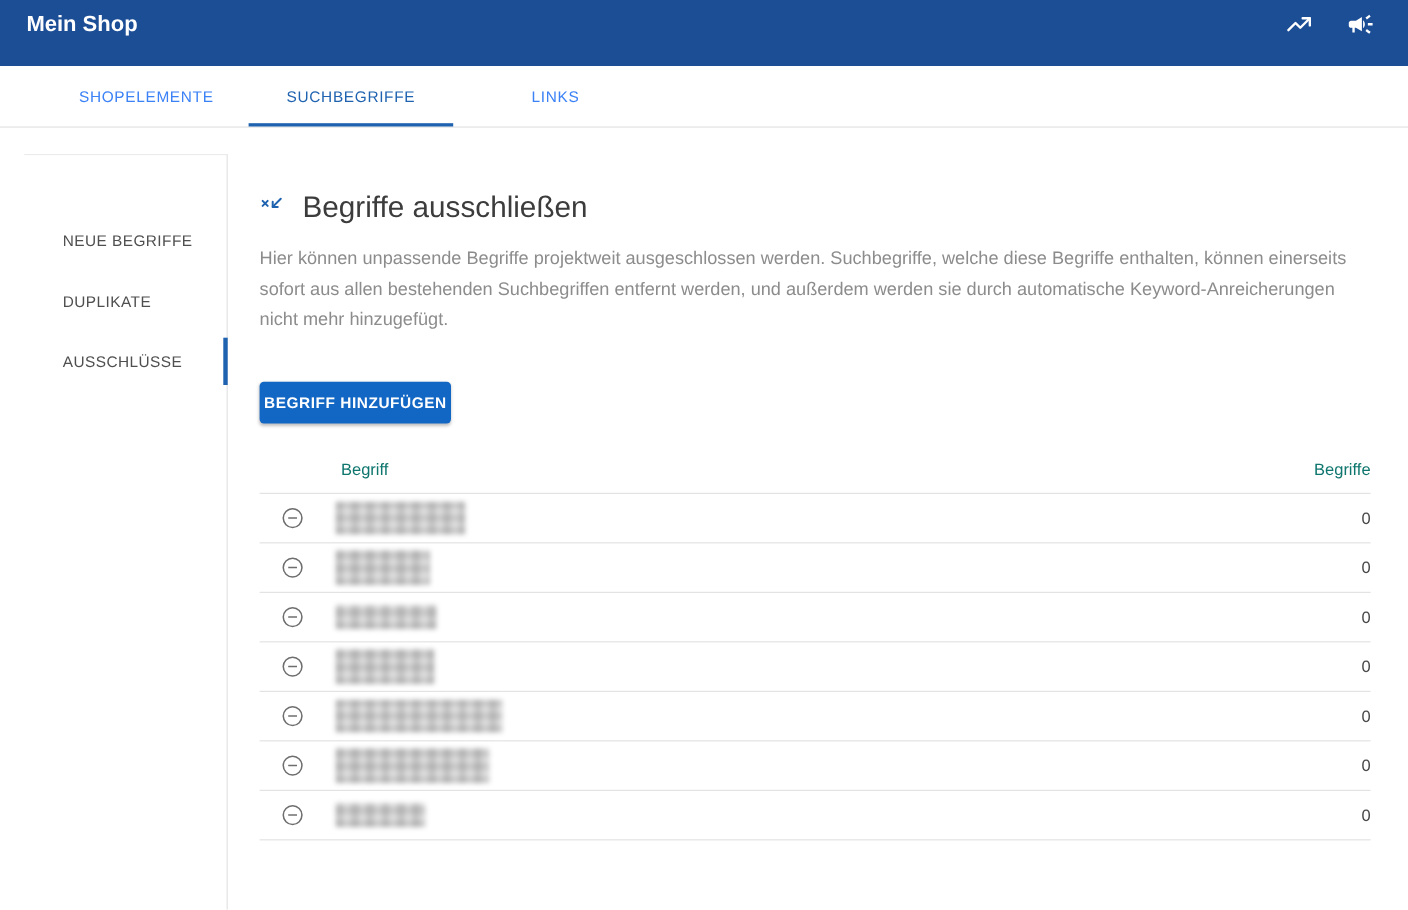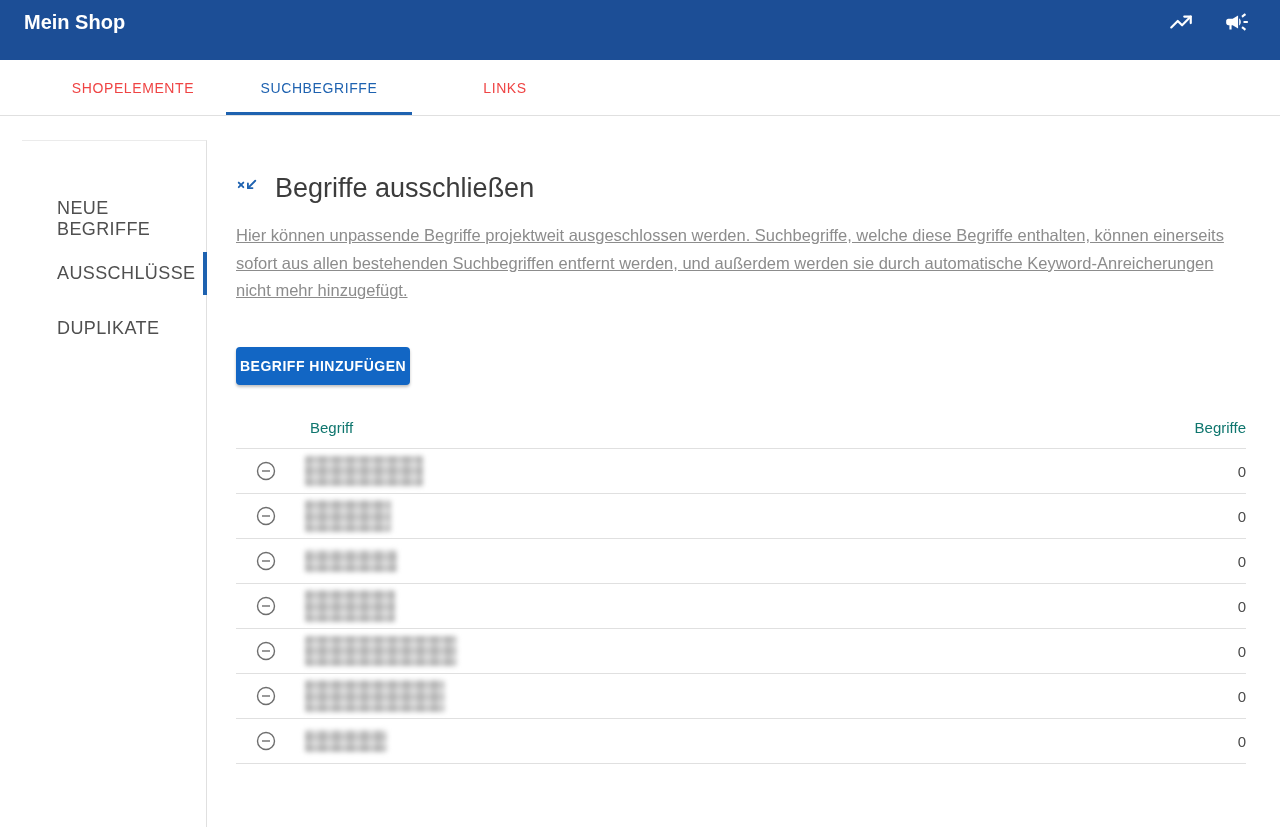--- a/index.html
+++ b/index.html
@@ -17,39 +17,39 @@
   
   .topbar{height:60px;background:var(--topbar-bg);display:flex;align-items:center;
           padding:0 30px 16px 24px;}
   .topbar-title{color:#fff;font-size:20px;font-weight:700;}
   .topbar-icons{margin-left:auto;display:flex;align-items:center;gap:30px;}
   .icon-btn{background:none;border:none;padding:0;cursor:pointer;display:flex;align-items:center;}
 
   
   .tabbar{height:56px;border-bottom:1px solid var(--border);display:flex;padding-left:40px;background:#fff;}
   .tab{width:186px;display:flex;align-items:center;justify-content:center;font-size:14px;
-       letter-spacing:0.6px;color:#ef4444;position:relative;cursor:pointer;background:none;
+       letter-spacing:0.6px;color:#3b82f6;position:relative;cursor:pointer;background:none;
        border:none;font-weight:500;font-family:inherit;}
   .tab.active{color:var(--accent);}
   .tab.active::after{content:"";position:absolute;left:0;right:0;bottom:0;height:3px;background:var(--accent);}
 
   
   .content{display:flex;padding-left:22px;margin-top:24px;}
   .sidebar{width:185px;border-top:1px solid #ebebeb;border-right:1px solid var(--border);
            height:687px;padding-top:50px;flex-shrink:0;}
-  .side-item{height:55px;display:flex;align-items:center;padding-left:35px;font-size:18px;
+  .side-item{height:55px;display:flex;align-items:center;padding-left:35px;font-size:14px;
              letter-spacing:0.4px;color:#4f4f4f;position:relative;cursor:pointer;width:100%;
              background:none;border:none;text-align:left;font-weight:500;font-family:inherit;}
   .side-item.active::after{content:"";position:absolute;right:-1px;top:6px;bottom:6px;width:4px;
              background:var(--accent);}
 
   .main{flex:1;padding:33px 34px 0 29px;min-width:0;}
   .page-heading{display:flex;align-items:center;gap:17px;}
   h1{font-size:27px;font-weight:400;color:var(--text-dark);margin:0;}
-  .desc{margin-top:18px;font-size:16.5px;line-height:27.5px;color:var(--text-gray);max-width:1012px;text-decoration:underline;}
+  .desc{margin-top:18px;font-size:16.5px;line-height:27.5px;color:var(--text-gray);max-width:1012px;}
   .add-btn{margin-top:26px;background:var(--button-bg);color:#fff;font-size:14px;font-weight:700;
            letter-spacing:0.5px;border:none;border-radius:4px;padding:11px 4px;cursor:pointer;
            box-shadow:0 2px 3px rgba(0,0,0,0.25);font-family:inherit;}
 
   
   .table{margin-top:22px;}
   .thead{display:flex;align-items:center;height:42px;border-bottom:1px solid var(--border);
          font-size:15px;color:#0f766e;font-weight:500;}
   .th-term{padding-left:74px;}
   .th-count{margin-left:auto;}
@@ -91,22 +91,22 @@
 <nav class="tabbar">
   <button class="tab">SHOPELEMENTE</button>
   <button class="tab active">SUCHBEGRIFFE</button>
   <button class="tab">LINKS</button>
 </nav>
 
 <div class="content">
 
   <aside class="sidebar">
     <button class="side-item">NEUE BEGRIFFE</button>
+    <button class="side-item">DUPLIKATE</button>
     <button class="side-item active">AUSSCHLÜSSE</button>
-    <button class="side-item">DUPLIKATE</button>
   </aside>
 
   <main class="main">
     <div class="page-heading">
       <span style="display:flex;">
         <svg class="exclude-svg" width="22" height="22" viewBox="0 0 24 24" fill="none" stroke-width="2" stroke-linecap="round" stroke-linejoin="round">
           <path d="M3 5l5 5"></path>
           <path d="M8 5L3 10"></path>
           <path d="M21 3l-8 8"></path>
           <path d="M13 6v5h5"></path>

